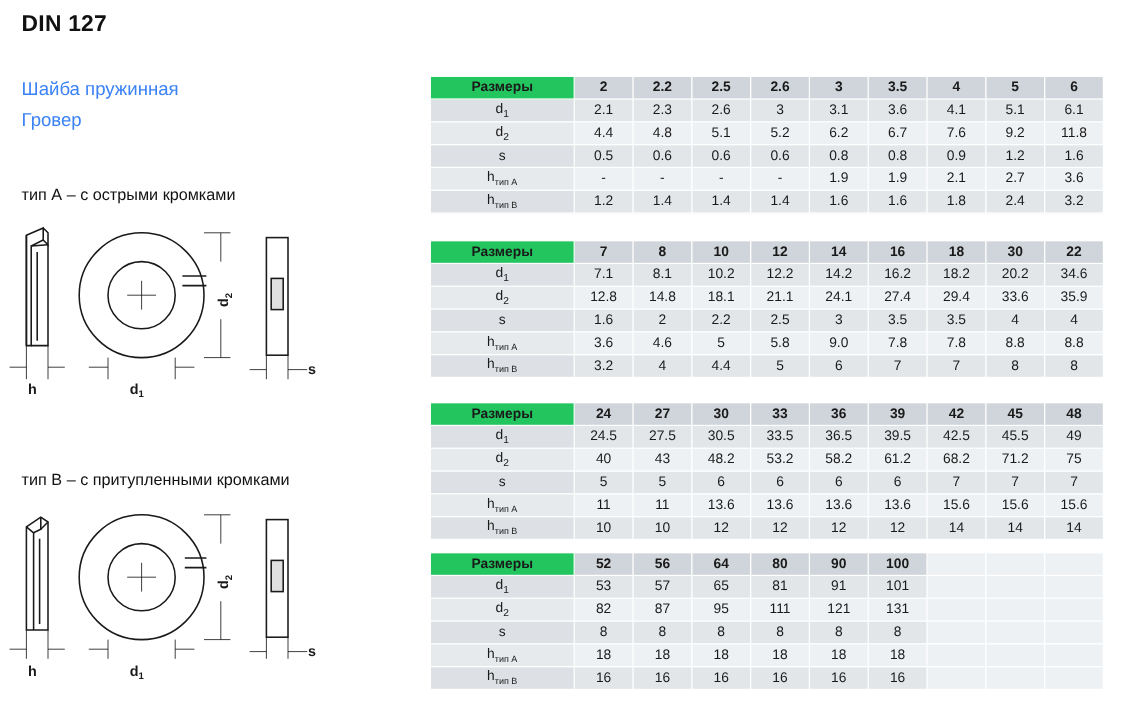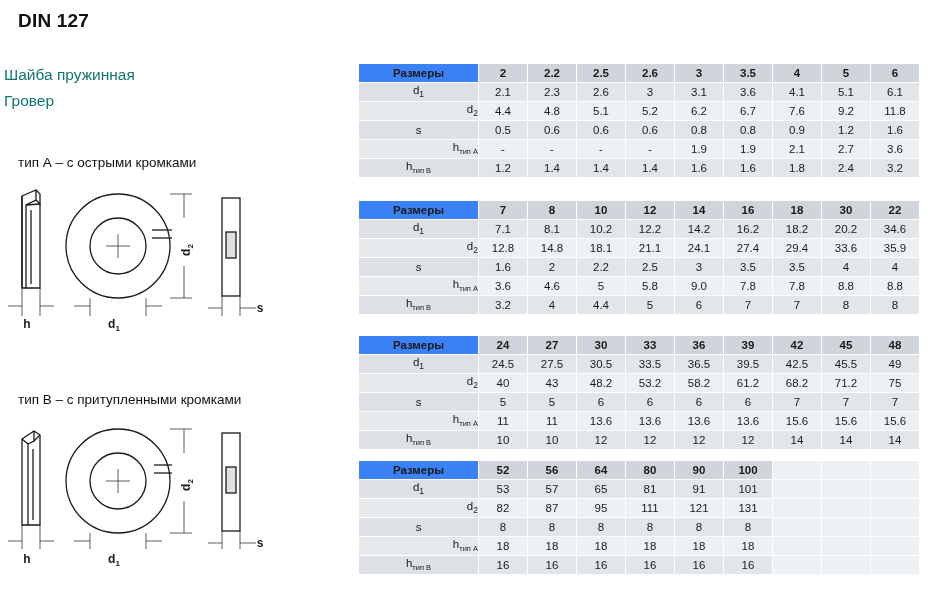--- a/index.html
+++ b/index.html
@@ -8,20 +8,21 @@
     padding: 0;
     background: #ffffff;
     font-family: "Liberation Sans", sans-serif;
   }
   #page {
     position: relative;
     width: 935px;
     height: 589px;
     background: #ffffff;
     overflow: hidden;
+    border-radius: 22px;
   }
 
   
   #left-col {
     position: absolute;
     left: 0;
     top: 0;
     width: 345px;
     height: 589px;
   }
@@ -29,24 +30,24 @@
     position: absolute;
     left: 18px;
     top: 10px;
     font-size: 19px;
     font-weight: bold;
     color: #111111;
     letter-spacing: 0.2px;
   }
   #subtitle {
     position: absolute;
-    left: 4px;
+    left: 18px;
     top: 62px;
     font-size: 15.5px;
-    color: #0f766e;
+    color: #3b82f6;
     line-height: 26px;
     width: 300px;
   }
   #type-a-label {
     position: absolute;
     left: 18px;
     top: 155px;
     font-size: 13.5px;
     color: #111111;
   }
@@ -99,25 +100,25 @@
     background: #e2e6e9;
   }
   table.dim tr.even-row td {
     background: #eef1f3;
   }
   table.dim td.rowlabel {
     background: #e2e6e9;
     font-weight: normal;
   }
   table.dim tr.header-row td.rowlabel {
-    background: #3b82f6;
+    background: #22c55e;
     font-weight: bold;
   }
   table.dim tr.odd-row td.rowlabel { background: #dde1e5; }
-  table.dim tr.even-row td.rowlabel { background: #e7eaed; text-align: right; }
+  table.dim tr.even-row td.rowlabel { background: #e7eaed; }
   td.rowlabel { width: 120px; }
   td.blank { background: #eef1f3 !important; }
 
   .sub { font-size: 8.5px; vertical-align: sub; }
   .subsm { font-size: 7.5px; vertical-align: sub; }
 </style>
 </head>
 <body>
 
 <div id="page">

